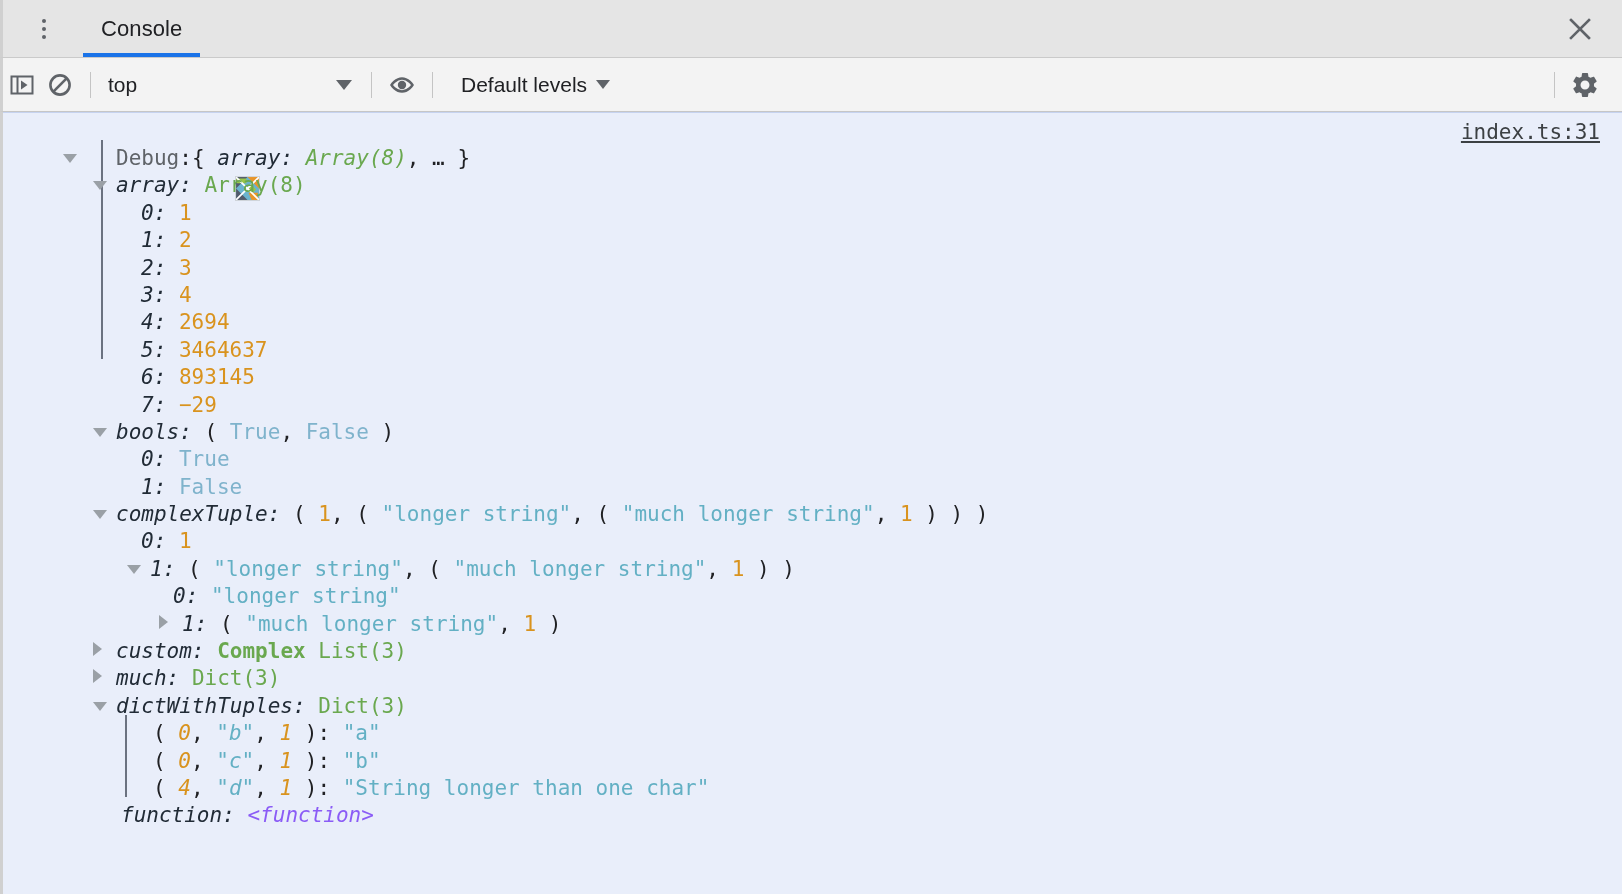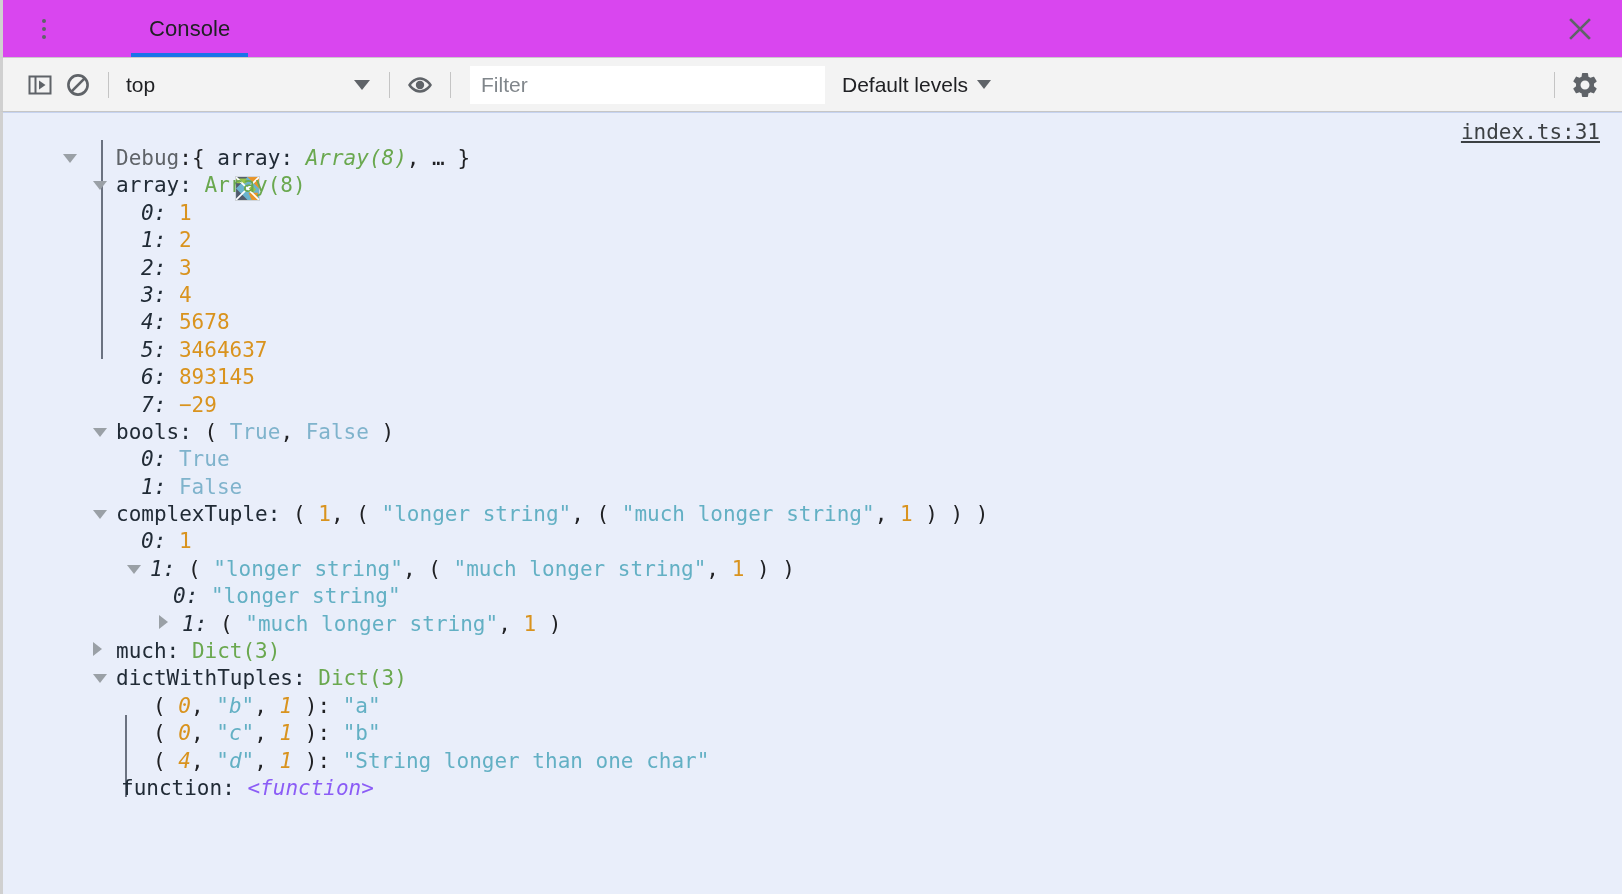--- a/index.html
+++ b/index.html
@@ -17,27 +17,26 @@
     background: #ffffff;
     display: flex;
     flex-direction: column;
   }
 
   
   .tabbar {
     position: relative;
     height: 58px;
     min-height: 58px;
-    background: #d946ef;
+    background: #e5e5e5;
     border-bottom: 1px solid #cacaca;
     display: flex;
     align-items: center;
     padding-left: 14px;
     border-left: 3px solid #d0d0d0;
-    gap: 48px;
   }
   .kebab {
     width: 34px; height: 34px;
     display: flex; flex-direction: column;
     align-items: center; justify-content: center;
     gap: 4px;
     cursor: pointer;
     margin-left: 10px;
   }
   .kebab i {
@@ -76,21 +75,20 @@
 
   
   .toolbar {
     position: relative;
     height: 54px;
     min-height: 54px;
     background: #f3f3f3;
     border-bottom: 1px solid #c6c6c6;
     display: flex;
     align-items: center;
-    padding-left: 18px;
     border-left: 3px solid #d0d0d0;
   }
   .tb-icon {
     width: 38px; height: 38px;
     display: flex; align-items: center; justify-content: center;
     cursor: pointer;
     flex: 0 0 auto;
   }
   .tb-sep {
     width: 1px; height: 26px;
@@ -226,21 +224,21 @@
     display: inline-block;
     width: 25px; height: 25px;
     flex: 0 0 auto;
     position: relative;
     top: 4px;
     margin: 0 8px 0 6px;
   }
 
   
   .t-label      { color: #5f6368; }
-  .t-key        { color: #212b36; }
+  .t-key        { color: #212b36; font-style: italic; }
   .t-punct      { color: #202124; }
   .t-num        { color: #d9931e; }
   .t-str        { color: #63b0c4; }
   .t-bool       { color: #7fb3cc; }
   .t-type       { color: #6aa84f; }
   .t-typebold   { color: #6aa84f; font-weight: bold; }
   .t-typeplain  { color: #6aa84f; }
   .t-green-b    { color: #71ac4c; font-weight: bold; }
   .t-fn         { color: #8b5cf6; font-style: italic; }
   .t-italnum    { color: #d9931e; font-style: italic; }
@@ -298,21 +296,20 @@
 
     <div class="tb-icon">
       <svg width="30" height="30" viewBox="0 0 30 30" aria-hidden="true">
         <path d="M15 8.5 C8.5 8.5 4.5 15 4.5 15 C4.5 15 8.5 21.5 15 21.5 C21.5 21.5 25.5 15 25.5 15 C25.5 15 21.5 8.5 15 8.5 Z" fill="none" stroke="#5f6368" stroke-width="2.4"></path>
         <circle cx="15" cy="15" r="4.2" fill="#5f6368"></circle>
       </svg>
     </div>
 
     <div class="tb-sep"></div>
 
-    <input class="filter-input" type="text" placeholder="Filter" style="">
 
     <div class="levels">
       <span>Default levels</span>
       <span class="caret"></span>
     </div>
 
     <div class="toolbar-right">
       <div class="tb-sep"></div>
       <div class="tb-icon">
         <svg width="30" height="30" viewBox="0 0 24 24" aria-hidden="true">
@@ -374,21 +371,21 @@
         <div class="row">
           <span class="indent" style="width:138px"></span>
           <span class="row-content"><span class="t-arrayidx">2:</span><span>&nbsp;</span><span class="t-num">3</span></span>
         </div>
         <div class="row">
           <span class="indent" style="width:138px"></span>
           <span class="row-content"><span class="t-arrayidx">3:</span><span>&nbsp;</span><span class="t-num">4</span></span>
         </div>
         <div class="row">
           <span class="indent" style="width:138px"></span>
-          <span class="row-content"><span class="t-arrayidx">4:</span><span>&nbsp;</span><span class="t-num">5678</span></span>
+          <span class="row-content"><span class="t-arrayidx">4:</span><span>&nbsp;</span><span class="t-num">2694</span></span>
         </div>
         <div class="row">
           <span class="indent" style="width:138px"></span>
           <span class="row-content"><span class="t-arrayidx">5:</span><span>&nbsp;</span><span class="t-num">3464637</span></span>
         </div>
         <div class="row">
           <span class="indent" style="width:138px"></span>
           <span class="row-content"><span class="t-arrayidx">6:</span><span>&nbsp;</span><span class="t-num">893145</span></span>
         </div>
         <div class="row">
@@ -440,26 +437,34 @@
         </div>
         <div class="row">
           <span class="indent" style="width:156px"></span>
           <span class="tri tri-right"></span>
           <span class="indent" style="width:14px"></span>
           <span class="row-content">
             <span class="t-arrayidx">1:</span><span>&nbsp;</span><span class="t-punct">(&nbsp;</span><span class="t-str">"much longer string"</span><span class="t-punct">,&nbsp;</span><span class="t-num">1</span><span class="t-punct">&nbsp;)</span>
           </span>
         </div>
 
-
         <div class="row">
           <span class="indent" style="width:90px"></span>
           <span class="tri tri-right"></span>
           <span class="indent" style="width:14px"></span>
           <span class="row-content">
+            <span class="t-key">custom:</span><span>&nbsp;</span><span class="t-typebold">Complex</span><span>&nbsp;</span><span class="t-typeplain">List(3)</span>
+          </span>
+        </div>
+
+        <div class="row">
+          <span class="indent" style="width:90px"></span>
+          <span class="tri tri-right"></span>
+          <span class="indent" style="width:14px"></span>
+          <span class="row-content">
             <span class="t-key">much:</span><span>&nbsp;</span><span class="t-typeplain">Dict(3)</span>
           </span>
         </div>
 
         <div class="row">
           <span class="indent" style="width:90px"></span>
           <span class="tri tri-down"></span>
           <span class="indent" style="width:9px"></span>
           <span class="row-content">
             <span class="t-key">dictWithTuples:</span><span>&nbsp;</span><span class="t-typeplain">Dict(3)</span>

